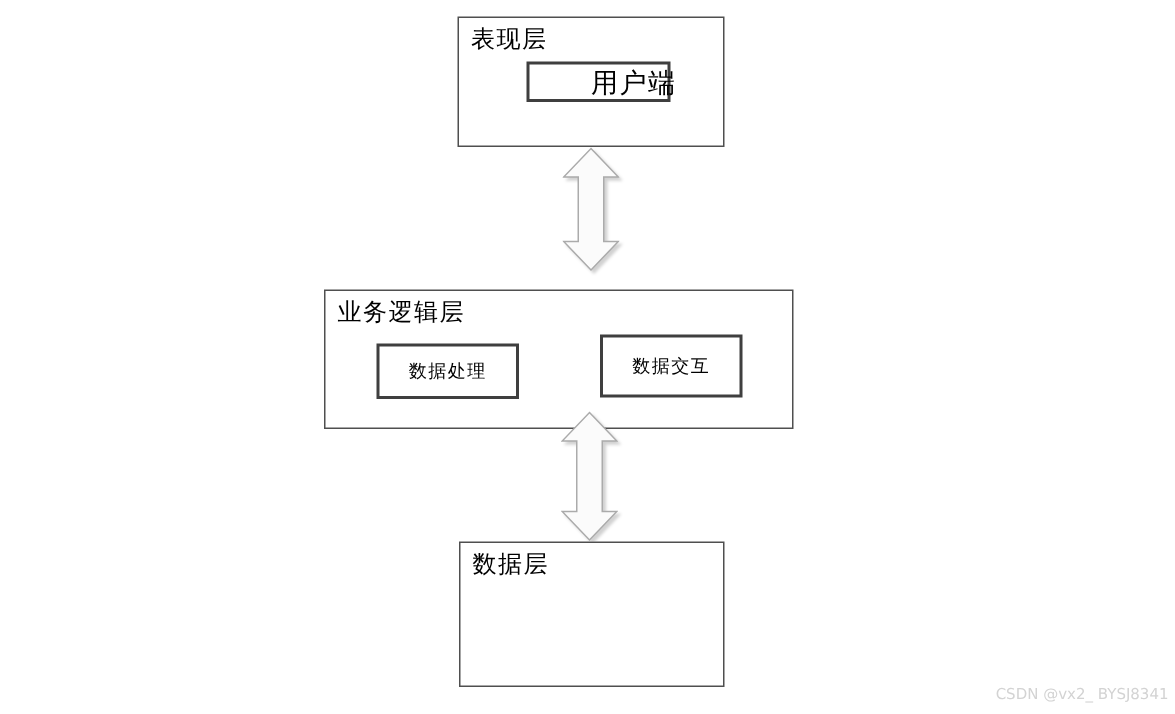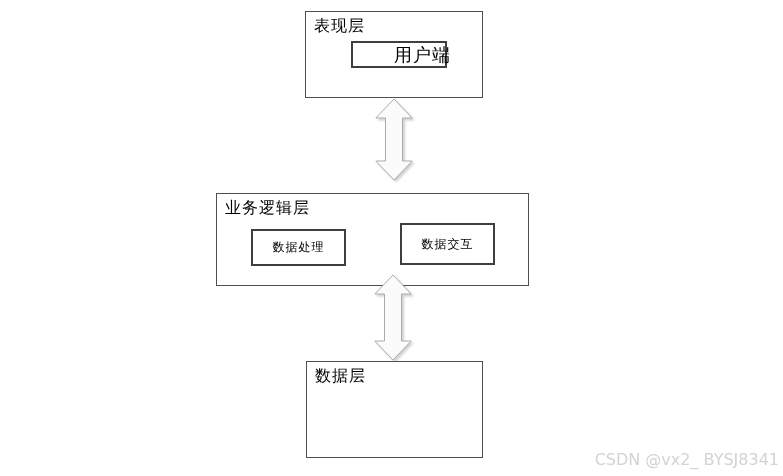--- a/index.html
+++ b/index.html
@@ -67,21 +67,21 @@
     fill: var(--arrow-fill);
     stroke: var(--arrow-stroke);
     stroke-width: 1;
     stroke-linejoin: miter;
   }
   .watermark {
     position: absolute;
     right: 4px;
     bottom: 7px;
     font-family: "DejaVu Sans", "Liberation Sans", sans-serif;
-    font-size: 16px;
+    font-size: 10px;
     color: var(--watermark);
     white-space: nowrap;
   }
 </style>
 </head>
 <body>
 
 <div class="canvas">
 
   <div class="layer-box" id="layer-presentation">

